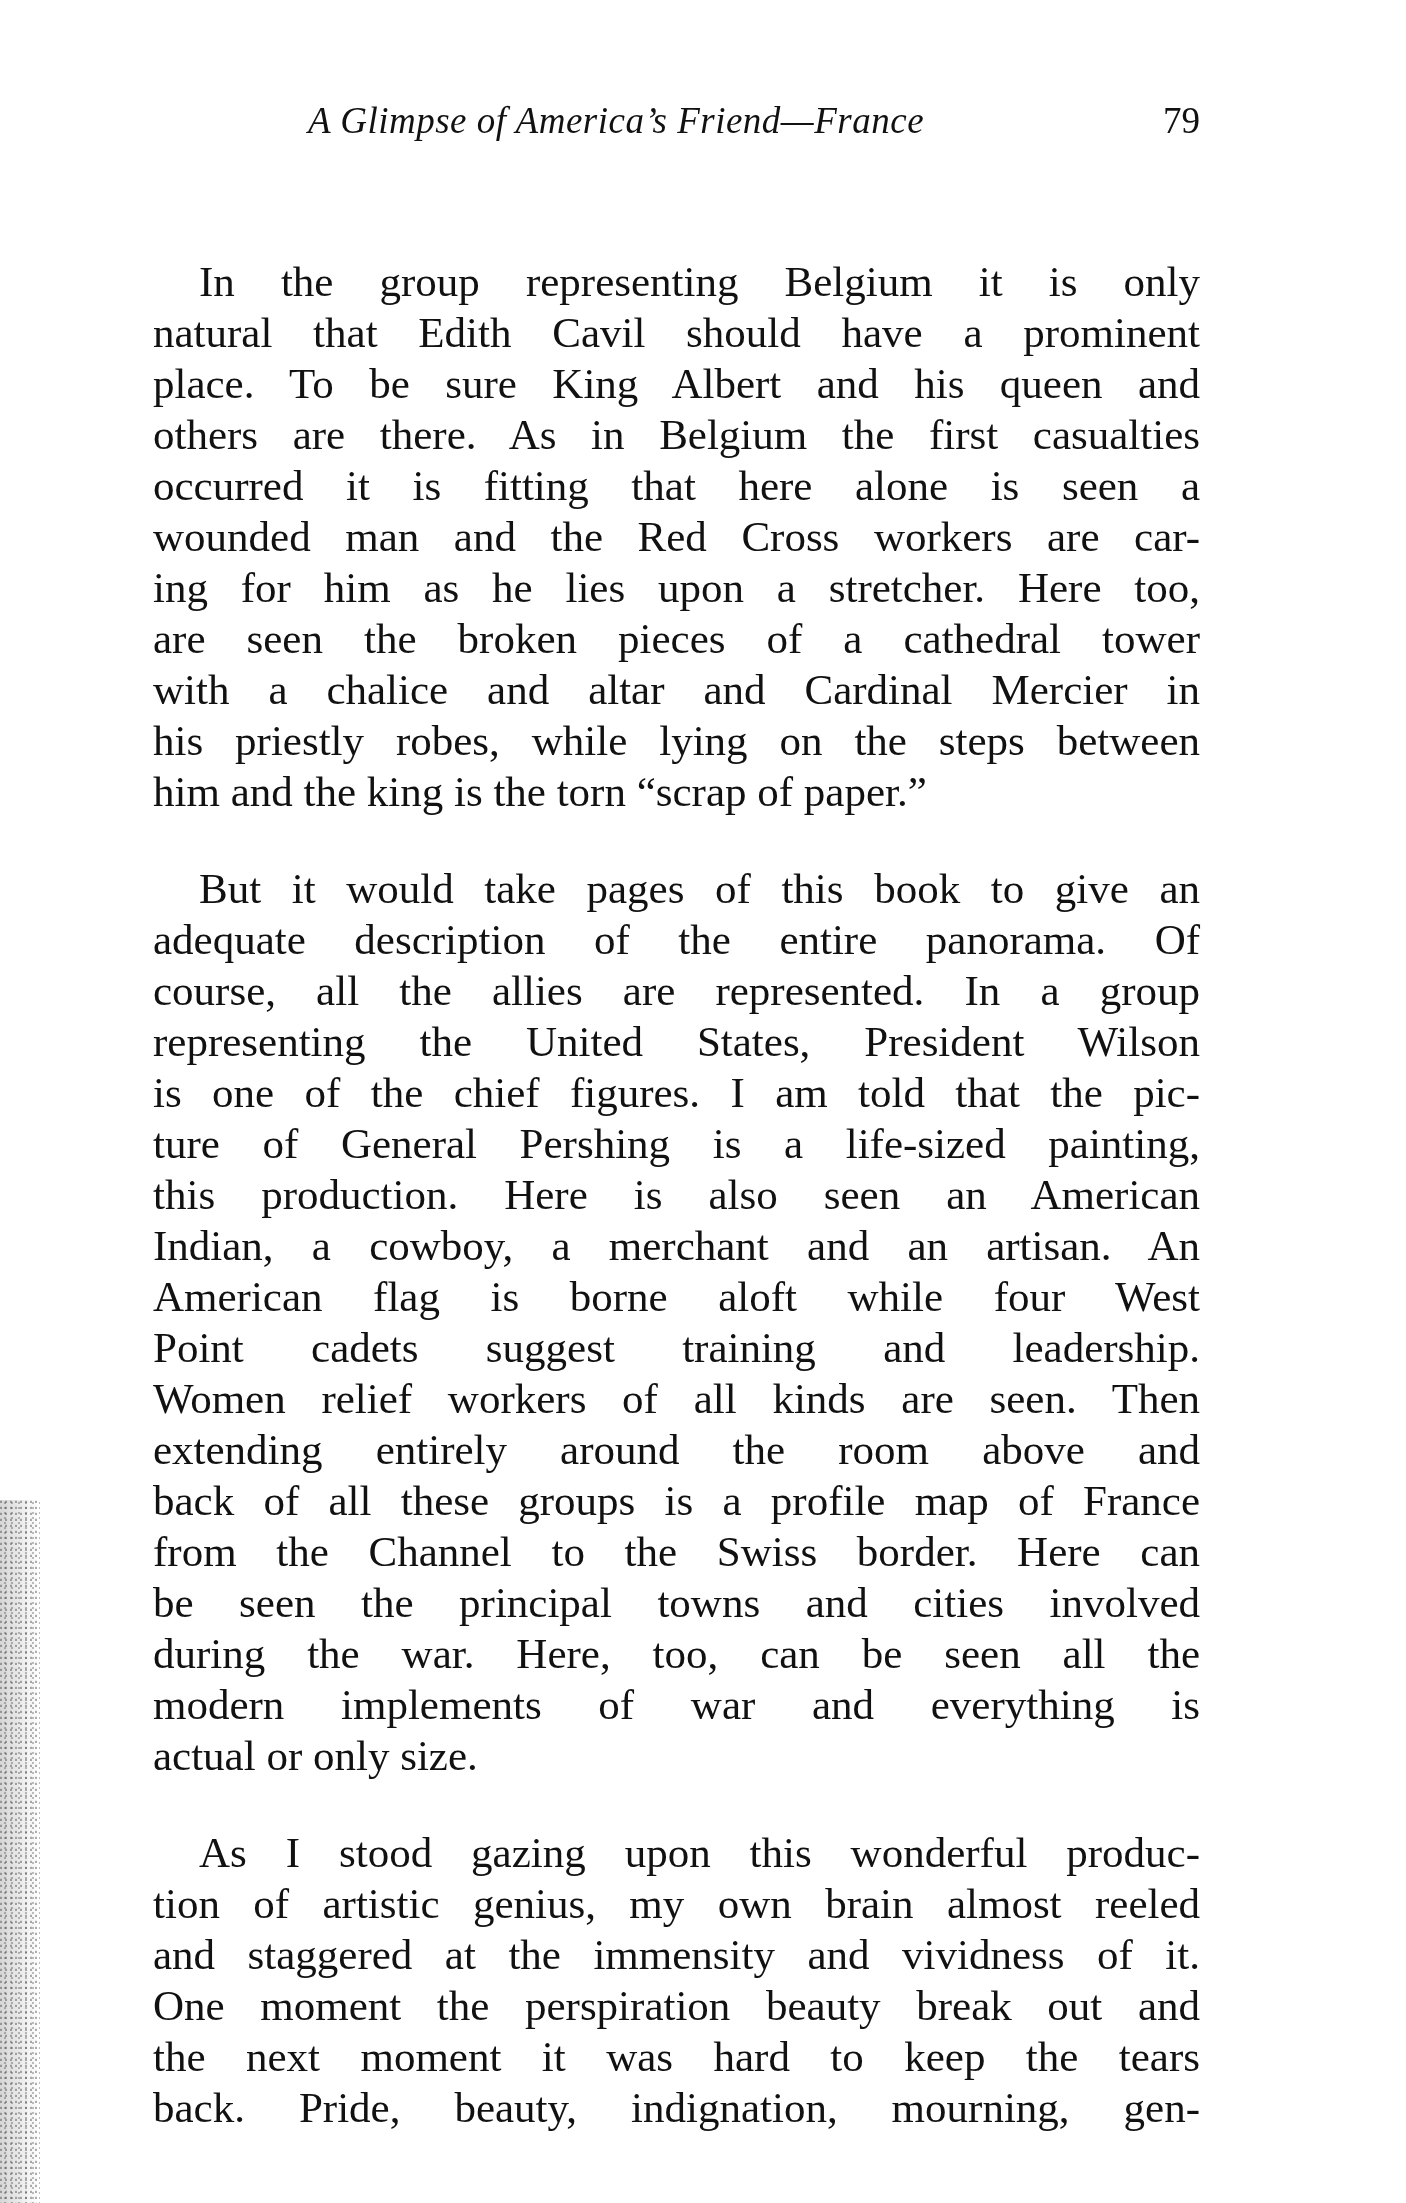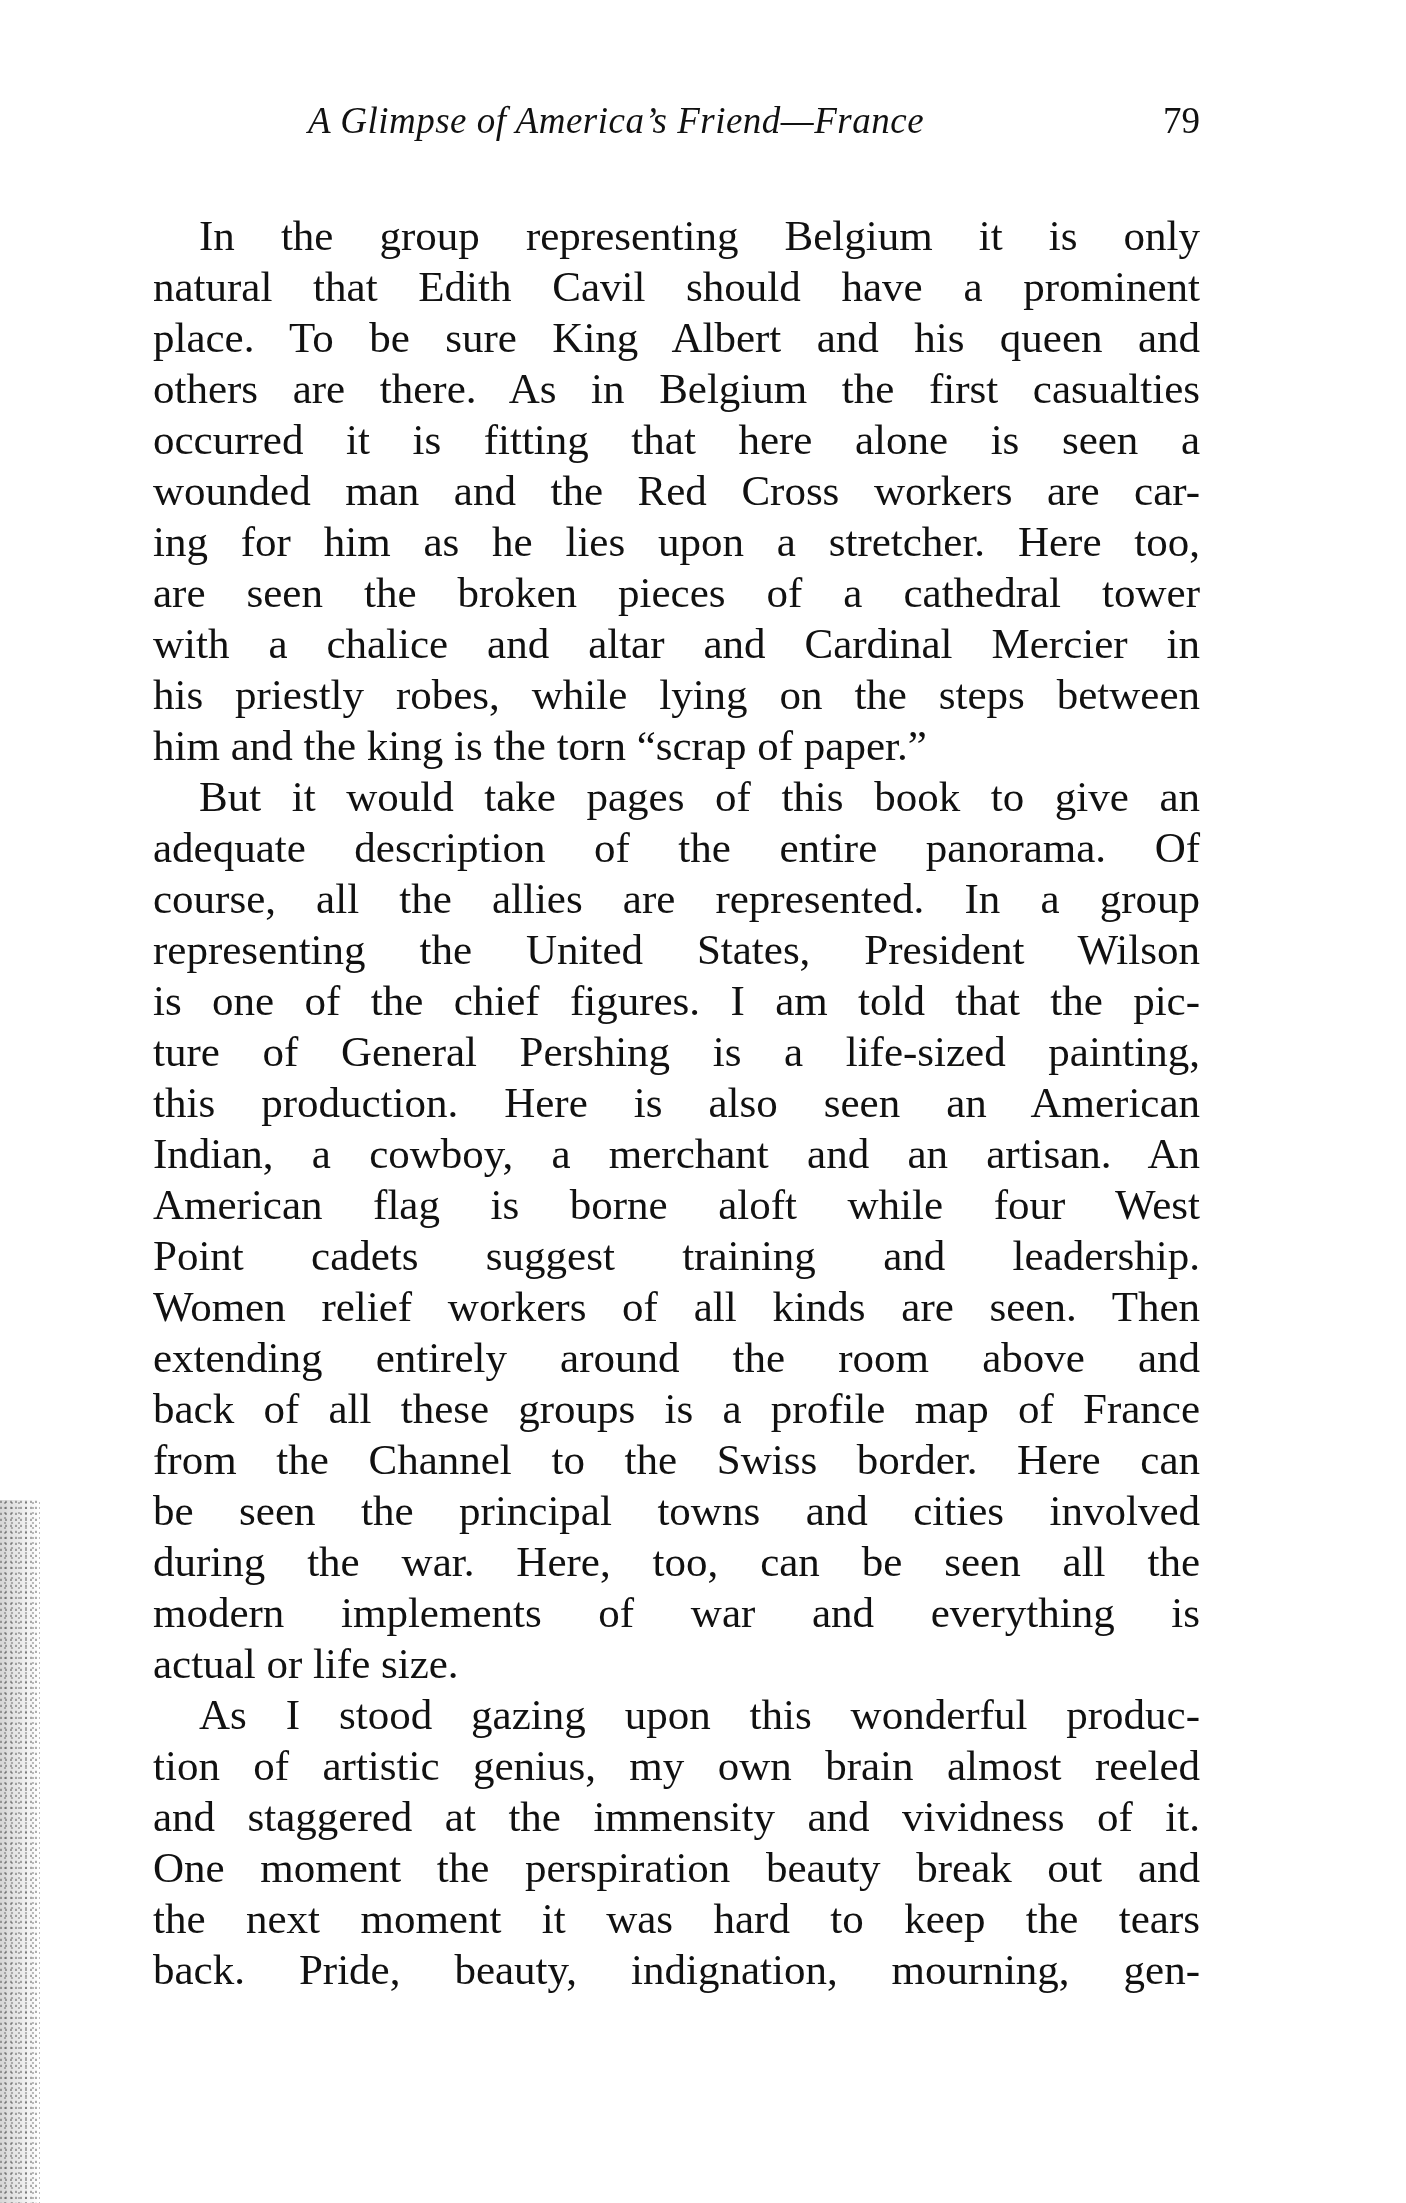--- a/index.html
+++ b/index.html
@@ -67,20 +67,21 @@
       white-space: nowrap;
       text-align: justify;
       text-align-last: justify;
       word-spacing: 0;
     }
     .line.last {
       text-align-last: left;
     }
     .line.indent {
       padding-left: 46px;
+      margin-top: 46px;
     }
   </style>
 </head>
 <body>
 
 <div class="scan-edge"></div>
 
 <header class="running-head">
   <span class="running-title">A Glimpse of America’s Friend—France</span>
   <span class="page-number">79</span>
@@ -111,21 +112,21 @@
     <span class="line">Indian, a cowboy, a merchant and an artisan.  An</span>
     <span class="line">American flag is borne aloft while four West</span>
     <span class="line">Point cadets suggest training and leadership.</span>
     <span class="line">Women relief workers of all kinds are seen.  Then</span>
     <span class="line">extending entirely around the room above and</span>
     <span class="line">back of all these groups is a profile map of France</span>
     <span class="line">from the Channel to the Swiss border.  Here can</span>
     <span class="line">be seen the principal towns and cities involved</span>
     <span class="line">during the war.  Here, too, can be seen all the</span>
     <span class="line">modern implements of war and everything is</span>
-    <span class="line last">actual or life size.</span>
+    <span class="line last">actual or only size.</span>
   </p>
   <p style="margin:0">
     <span class="line indent">As I stood gazing upon this wonderful produc-</span>
     <span class="line">tion of artistic genius, my own brain almost reeled</span>
     <span class="line">and staggered at the immensity and vividness of it.</span>
     <span class="line">One moment the perspiration beauty break out and</span>
     <span class="line">the next moment it was hard to keep the tears</span>
     <span class="line">back.  Pride, beauty, indignation, mourning, gen-</span>
   </p>
 </main>

